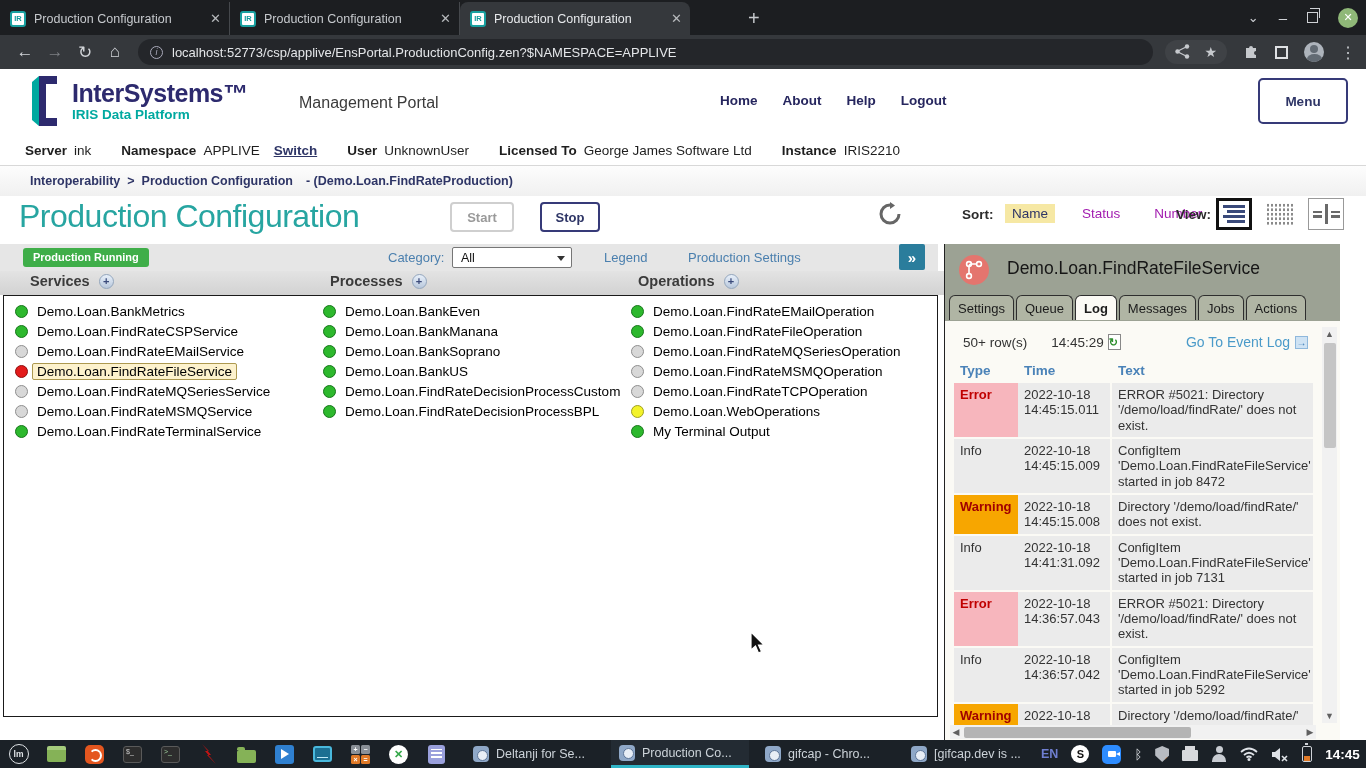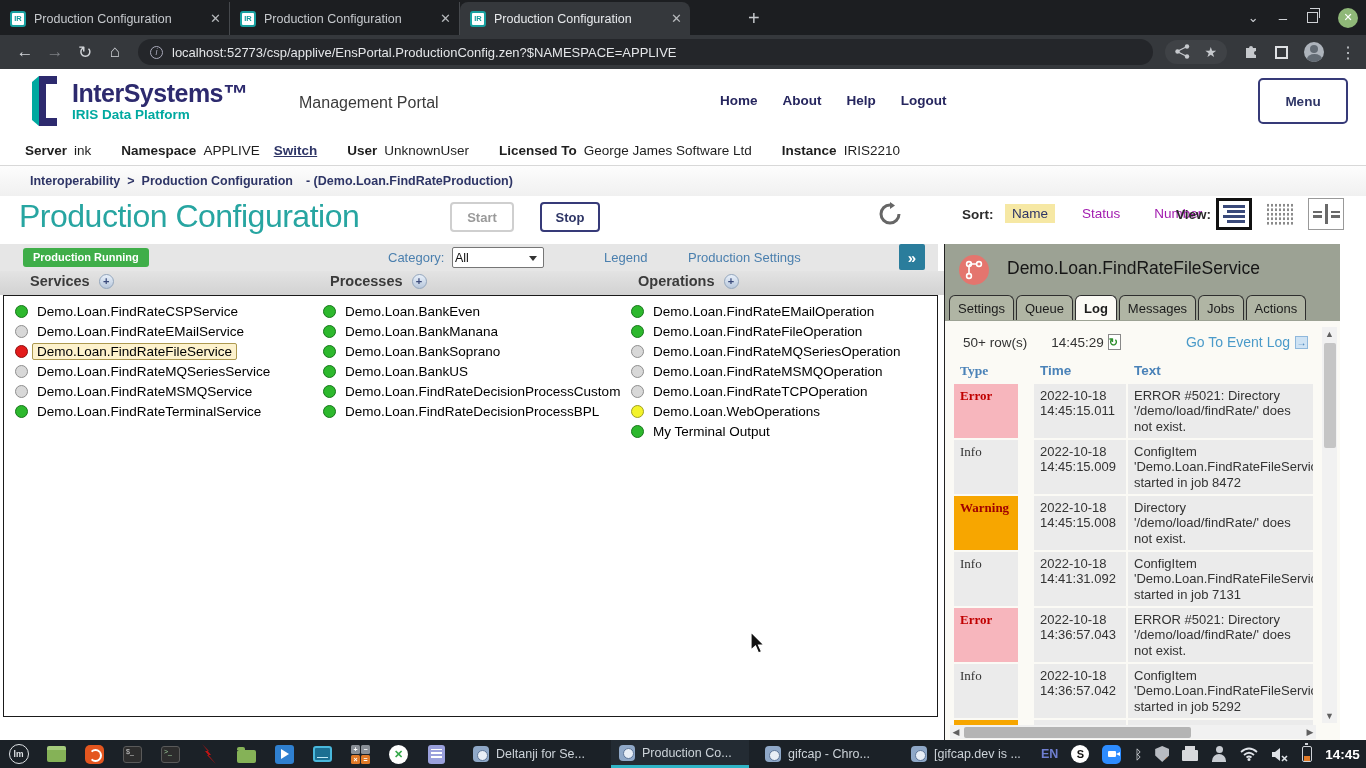--- a/index.html
+++ b/index.html
@@ -77,21 +77,21 @@
   .vicon-lines div:nth-child(4){ width:80%; margin-left:20%; }
   .vicon-dots { width:28px; height:22px; background-image:radial-gradient(#8a8a8a 1.2px, transparent 1.3px); background-size:4px 4.5px; }
   .vicon.split { border:1px solid #999; }
   .split-in { display:flex; gap:3px; align-items:center; }
   .split-col div { width:9px; height:2.5px; background:#6a6a6a; margin:2px 0; }
   .split-bar { width:3px; height:20px; background:#6a6a6a; }
 
   .ribbon { position:absolute; left:0; top:175px; width:938px; height:27px; background:#e6e6e6; }
   .status-badge { position:absolute; left:23px; top:4px; background:#3fae49; color:#fff; font-weight:bold; font-size:11px; padding:3px 10px 4px; border-radius:3px; }
   .cat-label { position:absolute; left:388px; top:6px; font-size:13px; color:#4a7fae; }
-  .cat-select { position:absolute; left:452px; top:3px; width:92px; height:21px; background:#fff; border:1px solid #767676; border-radius:2px; font-size:12.5px; color:#111; display:flex; align-items:center; padding-left:2px; }
+  .cat-select { position:absolute; left:452px; top:3px; width:120px; height:21px; background:#fff; border:1px solid #767676; border-radius:2px; font-size:12.5px; color:#111; display:flex; align-items:center; padding-left:8px; }
   .cat-caret { position:absolute; right:6px; top:8px; width:0; height:0; border-left:4px solid transparent; border-right:4px solid transparent; border-top:5px solid #333; }
   .legend-link { position:absolute; left:604px; top:6px; font-size:13px; color:#4a7fae; }
   .prodset-link { position:absolute; left:688px; top:6px; font-size:13px; color:#4a7fae; }
   .expand-btn { position:absolute; right:13px; top:0; width:26px; height:26px; background:#2a7d9c; color:#fff; font-size:15px; font-weight:bold; display:flex; align-items:center; justify-content:center; border-radius:2px; }
 
   .col-headers { position:absolute; left:0; top:202px; width:976px; height:24px; background:linear-gradient(#e3e3e3,#d2d2d2); }
   .col-h { position:absolute; top:2px; font-weight:bold; font-size:14.5px; color:#3b3b3b; display:flex; align-items:center; gap:9px; }
   .plus-circle { width:15px; height:15px; border-radius:50%; background:linear-gradient(#e8f0fa,#b9c8dc); border:1px solid #93a6bd; color:#3a4a7a; font-size:11px; font-weight:bold; display:flex; align-items:center; justify-content:center; }
 
   .diagram { position:absolute; left:3px; top:226px; width:935px; height:422px; background:#fff; border:1px solid #1a1a1a; }
@@ -117,21 +117,21 @@
   .log-info { position:absolute; left:18px; top:13px; font-size:13.5px; color:#333; display:flex; align-items:center; }
   .refresh-doc { position:relative; width:13px; height:16px; background:#fff; border:1px solid #888; margin-left:4px; }
   .refresh-doc span { position:absolute; left:0px; top:1px; color:#2f8f2f; font-size:11px; font-weight:bold; }
   .eventlog-link { position:absolute; right:32px; top:13px; font-size:14px; color:#4a9ac9; display:flex; align-items:center; gap:5px; }
   .el-arrow { width:13px; height:13px; background:#cfe3f4; border:1px solid #8fb8dc; color:#3a7cb8; font-size:10px; display:flex; align-items:center; justify-content:center; }
   .log-table { position:absolute; left:9px; top:40px; right:27px; bottom:15px; overflow:hidden; }
   .lt-head { display:flex; margin-bottom:3px; }
   .lt-head div { font-weight:bold; font-size:13.5px; color:#4a82b8; padding:2px 6px; }
   .lt-row { display:flex; margin-bottom:2px; }
   .lt-row > div { background:#ebebeb; font-size:13px; color:#333; padding:4px 6px; line-height:1.18; }
-  .c-type { width:64px; flex:none; margin-right:16px;font-family:Liberation Serif, serif; }
+  .c-type { width:64px; flex:none; margin-right:0; }
   .c-time { width:92px; flex:none; margin-right:2px; }
   .c-text { flex:1; }
   .lt-row .c-type.error { background:#f7b6bd; color:#c00000; font-weight:bold; }
   .lt-row .c-type.warning { background:#f7a600; color:#a00000; font-weight:bold; }
   .vscroll { position:absolute; right:3px; top:83px; width:15px; bottom:17px; background:#f1f1f1; }
   .vscroll .arr { position:absolute; left:0; width:15px; height:14px; color:#606060; font-size:9px; text-align:center; line-height:14px; }
   .vscroll .arr.up { top:0; } .vscroll .arr.dn { bottom:0; }
   .vthumb { position:absolute; left:1.5px; top:16px; width:12px; height:105px; background:#c5c5c5; border-radius:2px; }
   .hscroll { position:absolute; left:5px; right:24px; bottom:1px; height:14px; background:#f1f1f1; }
   .hscroll .arr { position:absolute; top:0; height:14px; width:12px; color:#606060; font-size:9px; text-align:center; line-height:14px; }
@@ -360,20 +360,24 @@
       </div>
       <div class="col-h" style="left:638px;">
         <span>Operations</span>
         <span class="plus-circle">+</span>
       </div>
     </div>
 
     <div class="diagram">
       <div class="svc-col" style="left:11px;">
 
+          <div class="svc-item">
+            <span class="dot green"></span>
+            <span class="svc-label">Demo.Loan.BankMetrics</span>
+          </div>
 
           <div class="svc-item">
             <span class="dot green"></span>
             <span class="svc-label">Demo.Loan.FindRateCSPService</span>
           </div>
 
           <div class="svc-item">
             <span class="dot gray"></span>
             <span class="svc-label">Demo.Loan.FindRateEMailService</span>
           </div>

